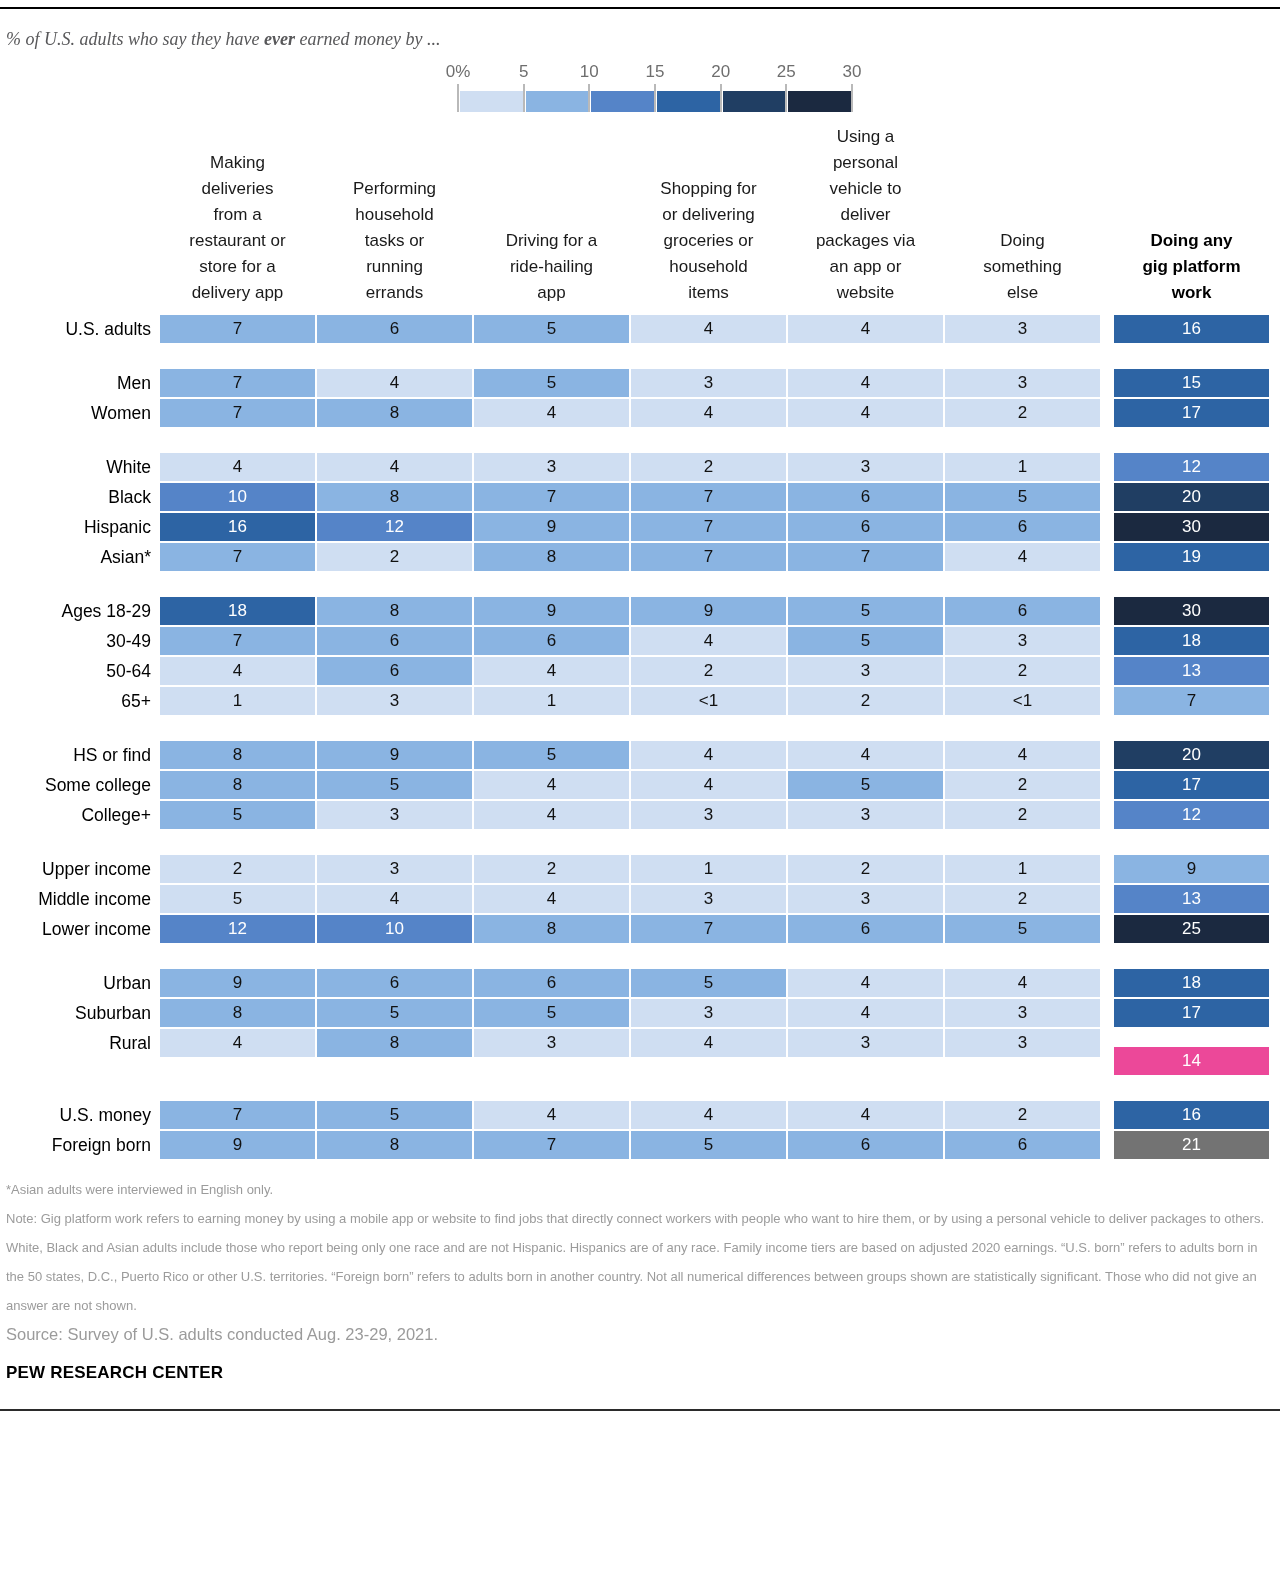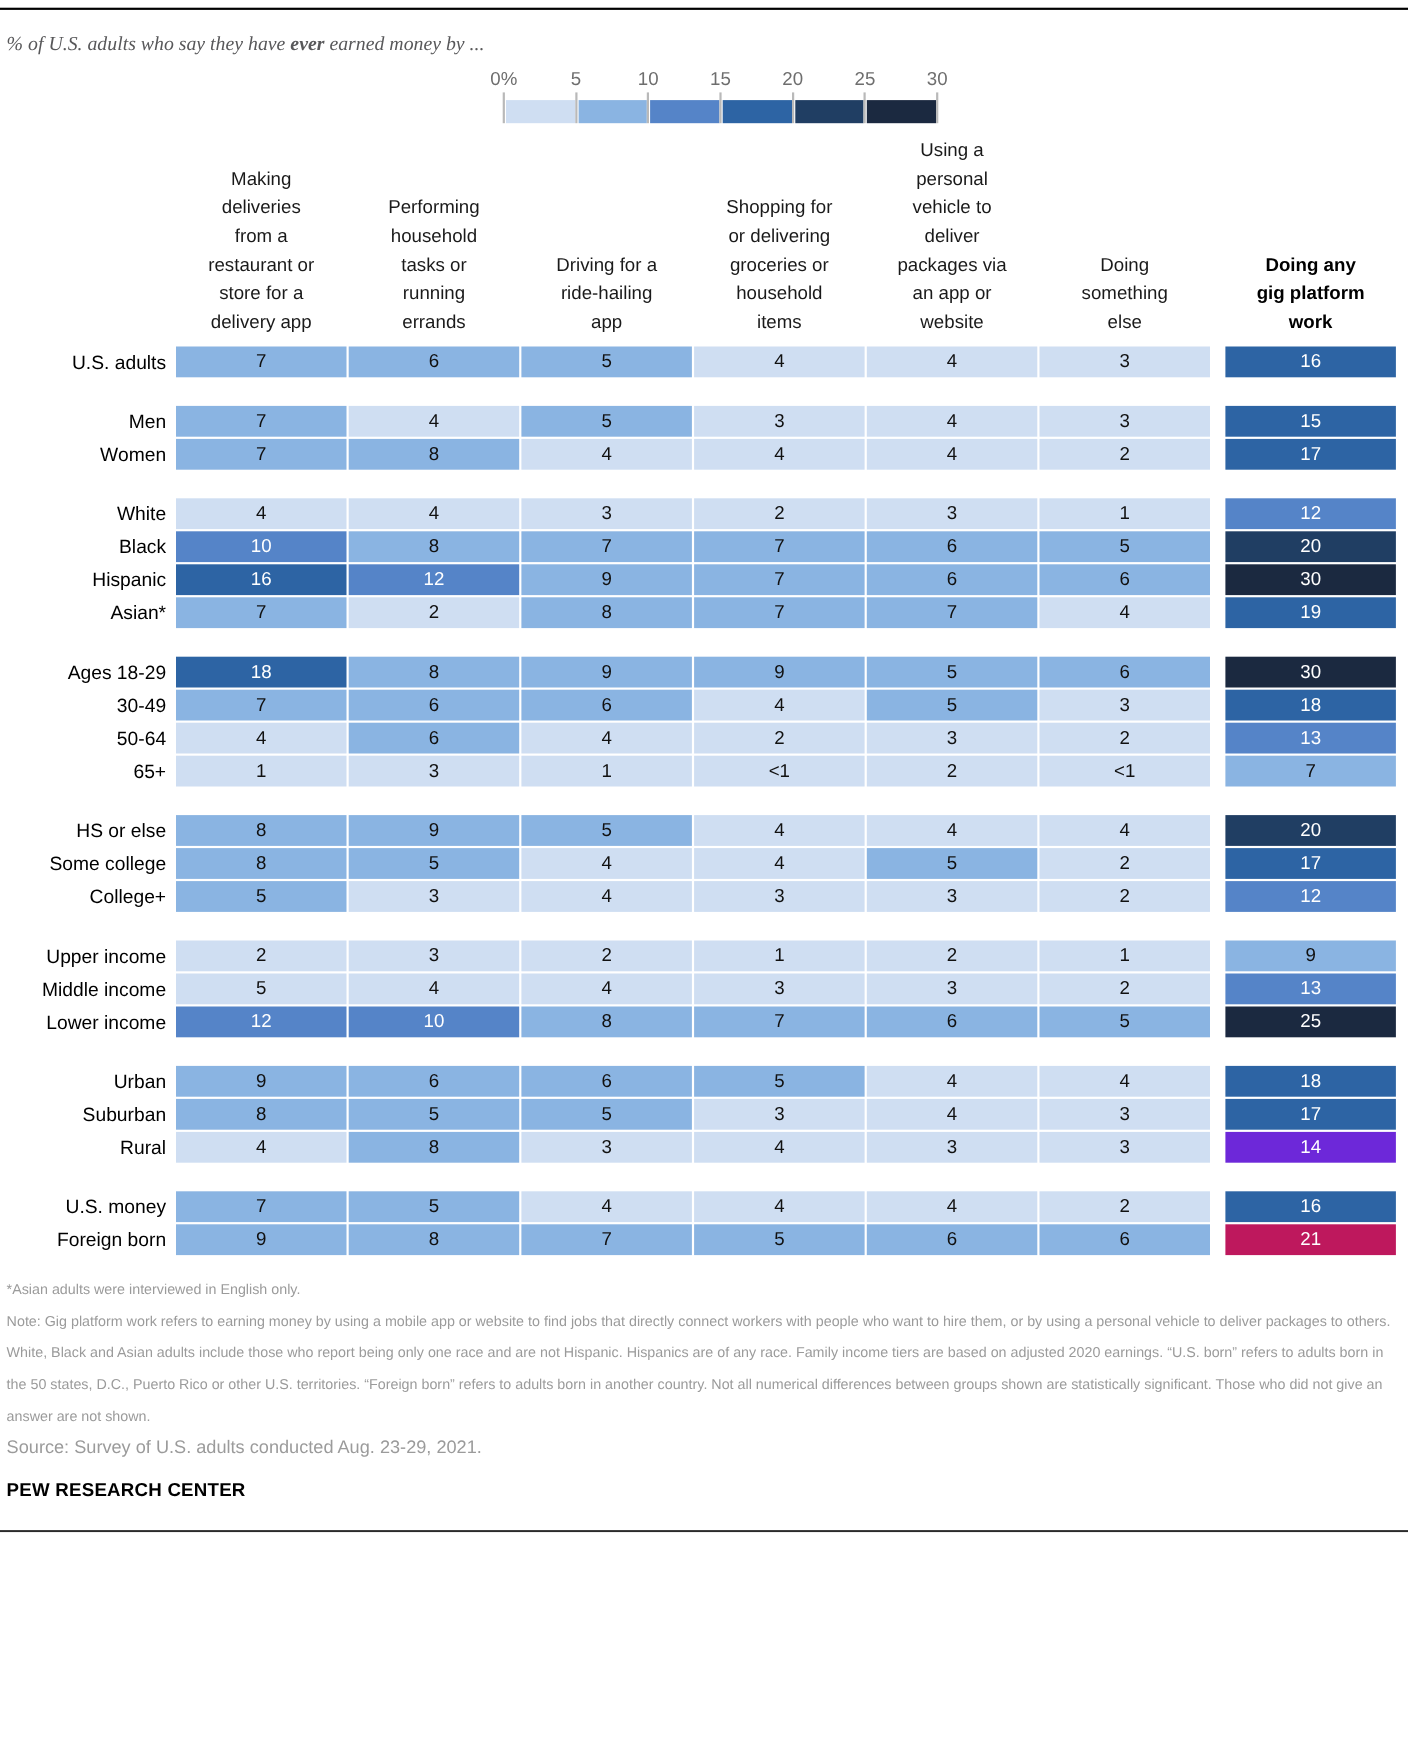--- a/index.html
+++ b/index.html
@@ -228,21 +228,21 @@
           <div class="cell" style="background: rgb(207, 222, 242);">1</div>
           <div class="cell" style="background: rgb(207, 222, 242);">&lt;1</div>
           <div class="cell" style="background: rgb(207, 222, 242);">2</div>
           <div class="cell" style="background: rgb(207, 222, 242);">&lt;1</div>
           <div class="gapspacer"></div>
           <div class="cell" style="background: rgb(138, 180, 226);">7</div>
         </div>
       </div>
       <div class="group">
         <div class="trow">
-          <div class="rlabel">HS or else</div>
+          <div class="rlabel">HS or find</div>
           <div class="cell" style="background: rgb(138, 180, 226);">8</div>
           <div class="cell" style="background: rgb(138, 180, 226);">9</div>
           <div class="cell" style="background: rgb(138, 180, 226);">5</div>
           <div class="cell" style="background: rgb(207, 222, 242);">4</div>
           <div class="cell" style="background: rgb(207, 222, 242);">4</div>
           <div class="cell" style="background: rgb(207, 222, 242);">4</div>
           <div class="gapspacer"></div>
           <div class="cell wt" style="background: rgb(32, 62, 99);">20</div>
         </div>
         <div class="trow">
@@ -328,21 +328,21 @@
         </div>
         <div class="trow">
           <div class="rlabel">Rural</div>
           <div class="cell" style="background: rgb(207, 222, 242);">4</div>
           <div class="cell" style="background: rgb(138, 180, 226);">8</div>
           <div class="cell" style="background: rgb(207, 222, 242);">3</div>
           <div class="cell" style="background: rgb(207, 222, 242);">4</div>
           <div class="cell" style="background: rgb(207, 222, 242);">3</div>
           <div class="cell" style="background: rgb(207, 222, 242);">3</div>
           <div class="gapspacer"></div>
-          <div class="cell wt" style="background: #6d28d9;">14</div>
+          <div class="cell wt" style="background: #ec4899; margin-top: 18px;">14</div>
         </div>
       </div>
       <div class="group">
         <div class="trow">
           <div class="rlabel">U.S. money</div>
           <div class="cell" style="background: rgb(138, 180, 226);">7</div>
           <div class="cell" style="background: rgb(138, 180, 226);">5</div>
           <div class="cell" style="background: rgb(207, 222, 242);">4</div>
           <div class="cell" style="background: rgb(207, 222, 242);">4</div>
           <div class="cell" style="background: rgb(207, 222, 242);">4</div>
@@ -352,21 +352,21 @@
         </div>
         <div class="trow">
           <div class="rlabel">Foreign born</div>
           <div class="cell" style="background: rgb(138, 180, 226);">9</div>
           <div class="cell" style="background: rgb(138, 180, 226);">8</div>
           <div class="cell" style="background: rgb(138, 180, 226);">7</div>
           <div class="cell" style="background: rgb(138, 180, 226);">5</div>
           <div class="cell" style="background: rgb(138, 180, 226);">6</div>
           <div class="cell" style="background: rgb(138, 180, 226);">6</div>
           <div class="gapspacer"></div>
-          <div class="cell wt" style="background: #be185d;">21</div>
+          <div class="cell wt" style="background: #737373;">21</div>
         </div>
       </div>
     </div>
 
   <div class="notes">*Asian adults were interviewed in English only.</div>
   <div class="notes" style="margin-top:0;">Note: Gig platform work refers to earning money by using a mobile app or website to find jobs that directly connect workers with people who want to hire them, or by using a personal vehicle to deliver packages to others. White, Black and Asian adults include those who report being only one race and are not Hispanic. Hispanics are of any race. Family income tiers are based on adjusted 2020 earnings. “U.S. born” refers to adults born in the 50 states, D.C., Puerto Rico or other U.S. territories. “Foreign born” refers to adults born in another country. Not all numerical differences between groups shown are statistically significant. Those who did not give an answer are not shown.</div>
   <div class="src">Source: Survey of U.S. adults conducted Aug. 23-29, 2021.</div>
 
   <div class="pew">PEW RESEARCH CENTER</div>
 </div>

